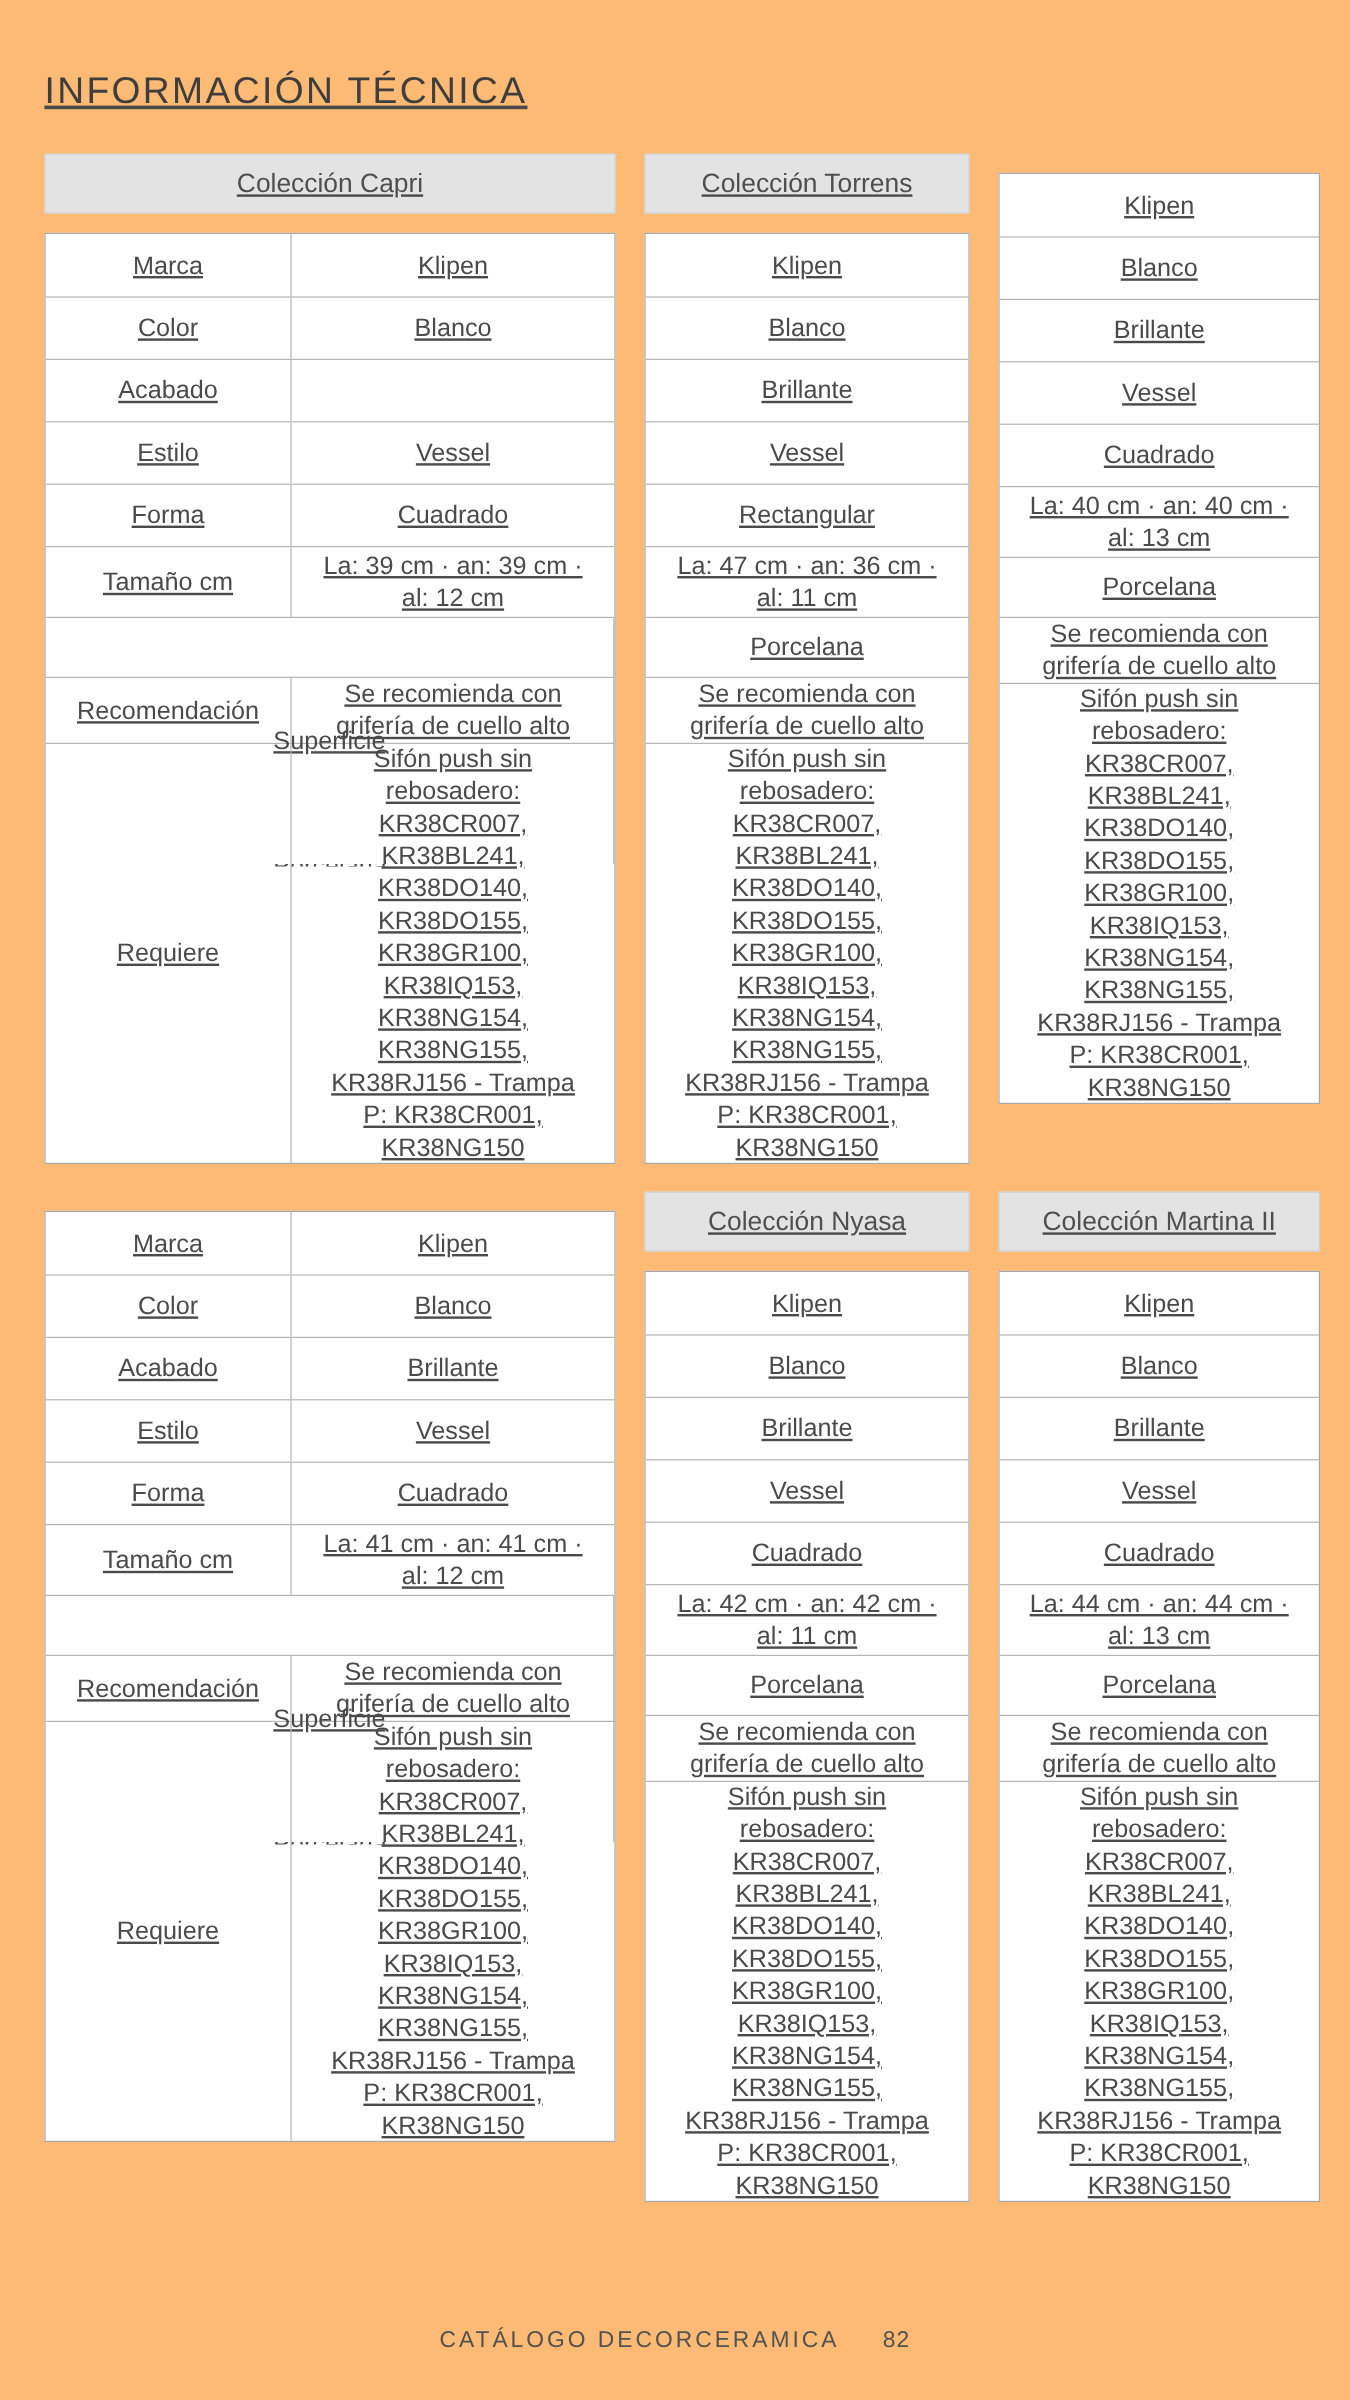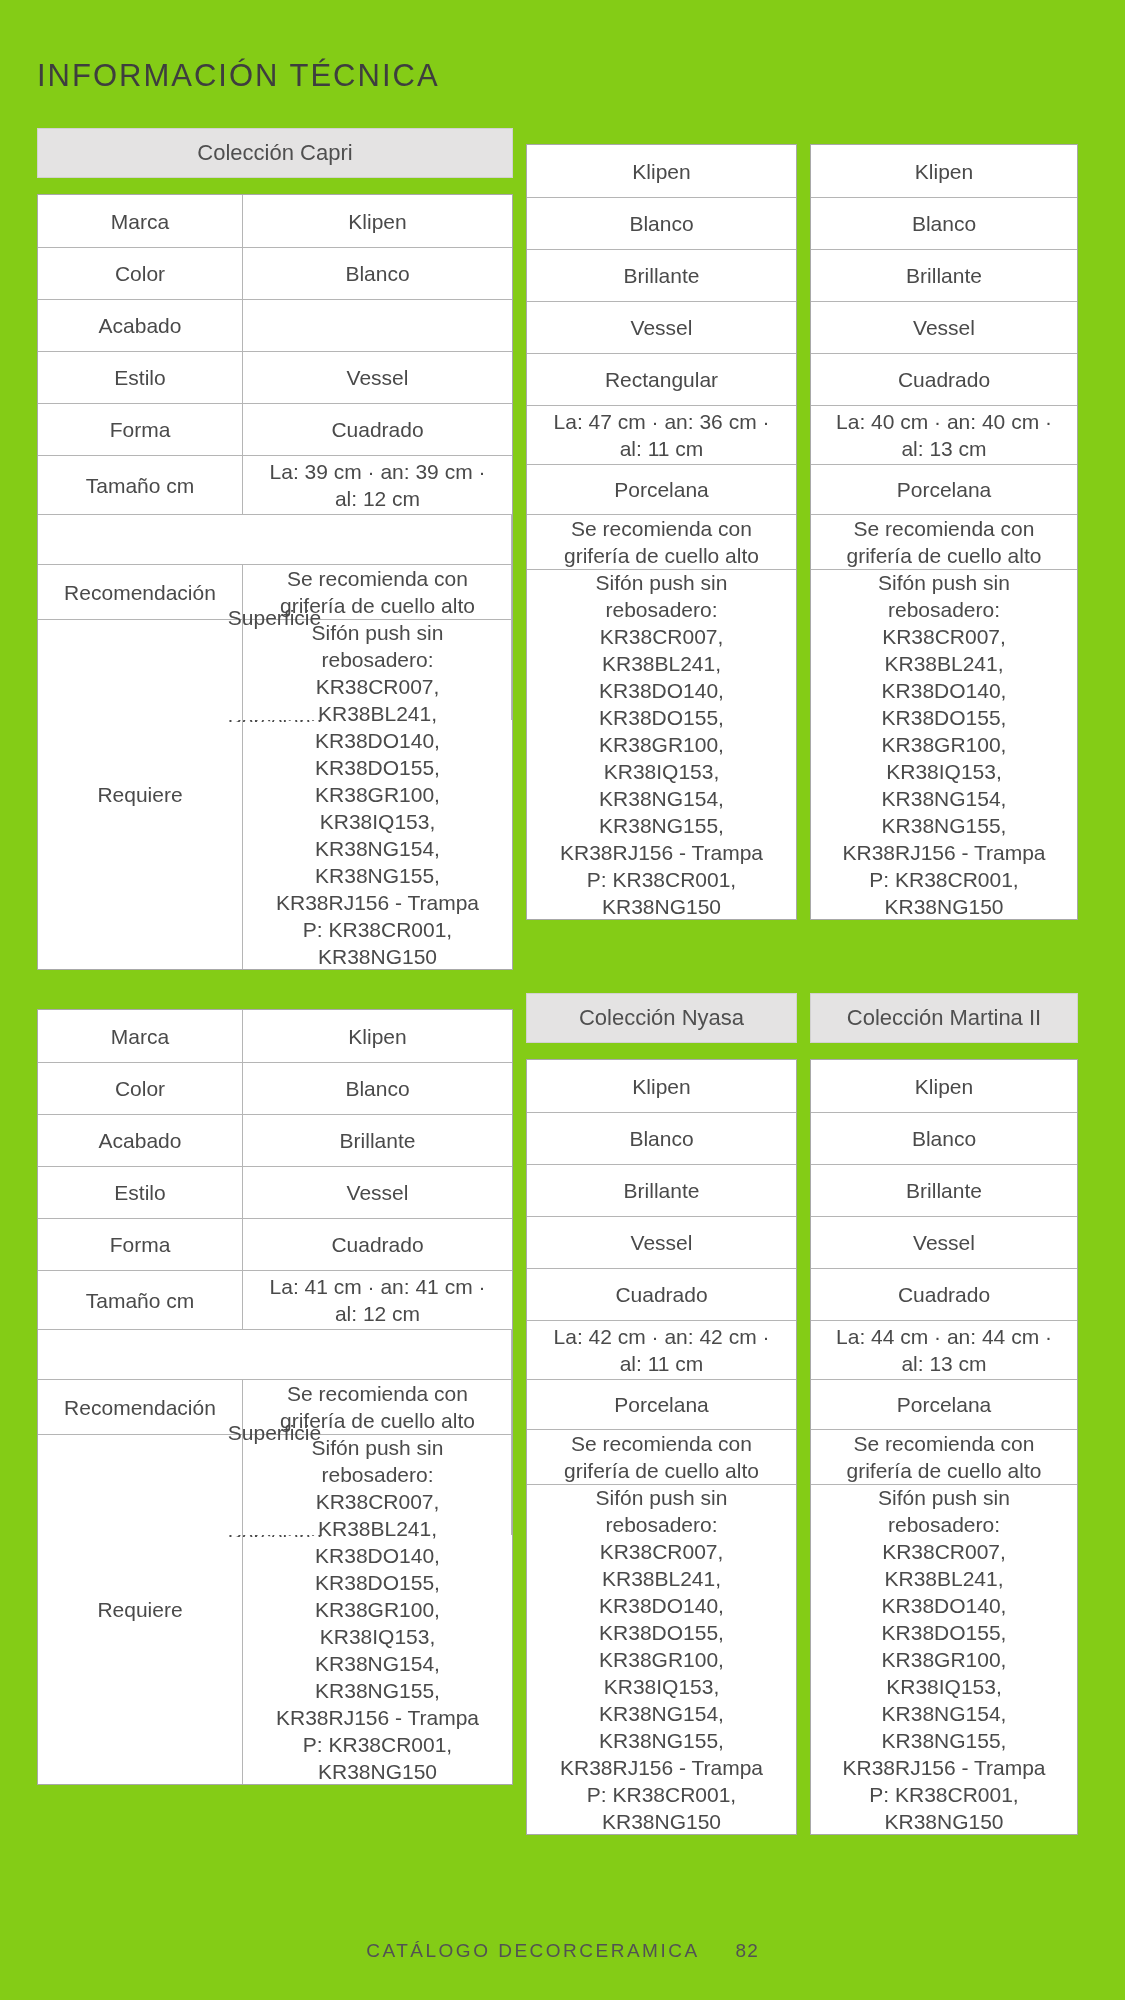--- a/index.html
+++ b/index.html
@@ -3,38 +3,39 @@
 <meta charset="utf-8">
 <style>
   * { margin: 0; padding: 0; box-sizing: border-box; }
   html, body { background: #ffffff; }
   body { font-family: "Liberation Sans", sans-serif; }
 
   .page {
     position: relative;
     width: 1125px;
     height: 2000px;
-    background: #84cc16;
+    background: #fdba74;
     overflow: hidden;
     padding-top: 60px;
     color: #4a4a4a;
+    text-decoration: underline;
   }
 
   .page-title {
     margin-left: 37px;
     font-size: 31px;
     font-weight: 400;
     letter-spacing: 2px;
     color: #3e3e3e;
     line-height: 1;
   }
 
   .tables-row {
     display: flex;
-    gap: 13px;
+    gap: 24px;
     margin-left: 37px;
     margin-top: 37px;
   }
   .tables-row.second { margin-top: 23px; }
 
   .spec-table { flex: 0 0 auto; }
   .spec-table.w1 { width: 476px; }
   .spec-table.w2 { width: 271px; }
   .spec-table.w3 { width: 268px; }
 
@@ -155,20 +156,21 @@
 KR38NG154,
 KR38NG155,
 KR38RJ156 - Trampa
 P: KR38CR001,
 KR38NG150</div>
           </div>
       </div>
     </div>
 
     <div class="spec-table w2">
+      <div class="table-header">Colección Torrens</div>
       <div class="table-body">
         <div class="row h52">
             <div class="cell value">Klipen</div>
           </div>
         <div class="row h52">
             <div class="cell value">Blanco</div>
           </div>
         <div class="row h52">
             <div class="cell value">Brillante</div>
           </div>

